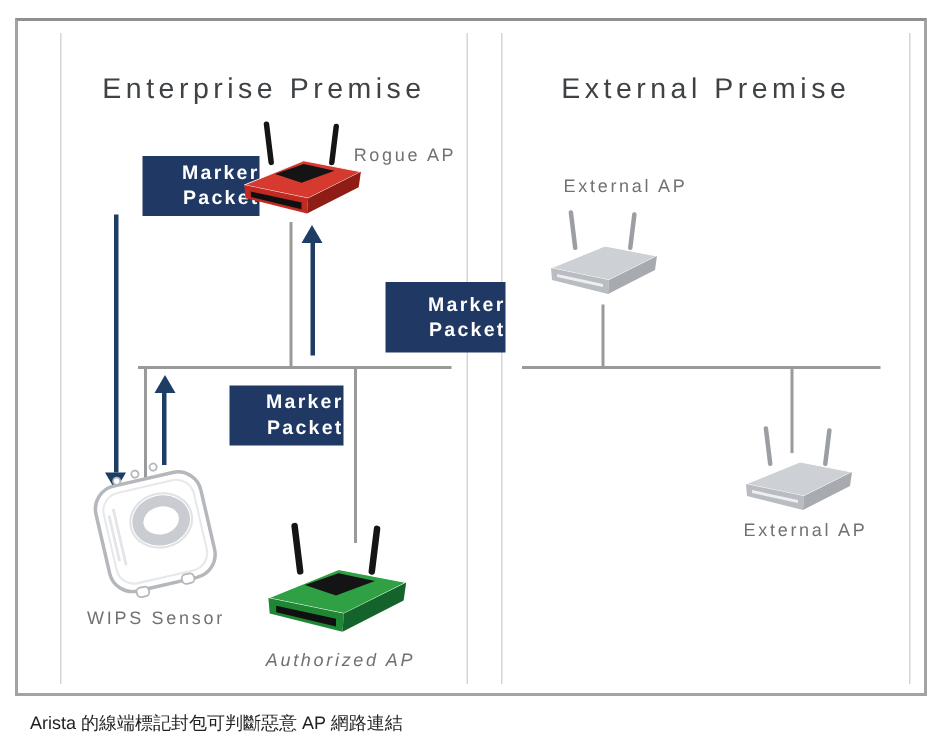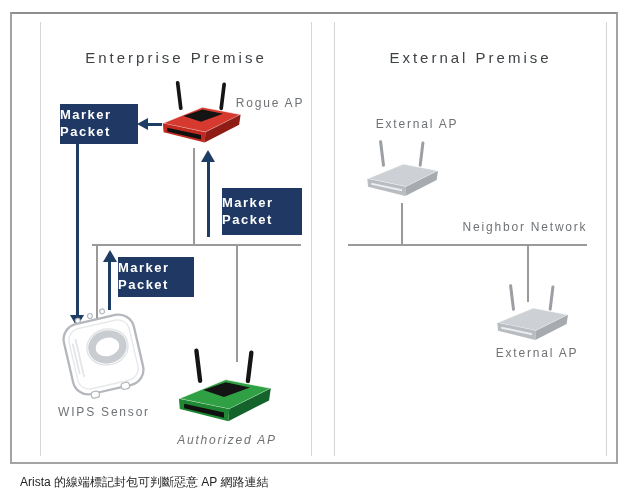--- a/index.html
+++ b/index.html
@@ -10,31 +10,31 @@
   .frame{position:absolute;left:10px;top:12px;width:608px;height:452px;
          border:2px solid #a3a3a3;border-top-color:#8f8f8f;box-sizing:border-box;background:#ffffff;}
 
   
   .region{position:absolute;top:22px;height:434px;box-sizing:border-box;
           border-left:1.5px solid #d6d6d6;border-right:1.5px solid #d6d6d6;}
   .region.enterprise{left:40px;width:272px;}
   .region.neighbor{left:334px;width:273px;}
 
   .premise-title{position:absolute;top:27px;width:100%;text-align:center;
-                 font-size:15px;letter-spacing:3px;color:#3f4245;font-weight:400;}
+                 font-size:19px;letter-spacing:3px;color:#3f4245;font-weight:400;}
 
   
   .hline,.vline{position:absolute;background:#9a9a9a;}
   .hline{height:2px;}
   .vline{width:2px;}
 
   
   .marker-box{position:absolute;background:#1f3864;color:#ffffff;
-              display:flex;flex-direction:column;align-items:flex-start;justify-content:center;
-              font-weight:bold;font-size:13px;line-height:1.3;letter-spacing:1.5px;}
+              display:flex;flex-direction:column;align-items:flex-end;justify-content:center;
+              font-weight:bold;font-size:13px;line-height:1.3;letter-spacing:1.5px;margin-left:35px;}
 
   
   .aline{position:absolute;background:#1e3d64;}
   .ahead{position:absolute;width:0;height:0;}
   .ahead.up{border-left:7px solid transparent;border-right:7px solid transparent;border-bottom:12px solid #1e3d64;}
   .ahead.down{border-left:7px solid transparent;border-right:7px solid transparent;border-top:12px solid #1e3d64;}
   .ahead.left{border-top:6px solid transparent;border-bottom:6px solid transparent;border-right:11px solid #1e3d64;}
 
   
   .dev-label{position:absolute;color:#6f7275;font-size:12px;letter-spacing:1.8px;text-align:center;white-space:nowrap;}
@@ -141,21 +141,20 @@
     <svg width="80" height="68" viewBox="0 0 120 96">
       <rect x="30" y="0" width="4.5" height="40" rx="2" fill="#9b9ea3" transform="rotate(-7 32 38)"></rect>
       <rect x="85" y="2" width="4.5" height="38" rx="2" fill="#9b9ea3" transform="rotate(7 87 38)"></rect>
       <path d="M8 58 L62 36 L114 46 L66 70 Z" fill="#cdd0d4" stroke="#ffffff" stroke-width="1"></path>
       <path d="M8 58 L66 70 L65 84 L9 70 Z" fill="#b9bcc1"></path>
       <path d="M114 46 L66 70 L65 84 L112 60 Z" fill="#a7aaaf"></path>
       <path d="M14 64 L60 74 L60 77 L14 67 Z" fill="#ffffff" opacity="0.75"></path>
     </svg>
   </div>
 
-  <div class="dev-label" style="left:462px;top:220px;width:126px;">Neighbor Network</div>
 
   <div class="dev" style="left:492px;top:282px;width:80px;height:68px;">
     <svg width="80" height="68" viewBox="0 0 120 96">
       <rect x="30" y="0" width="4.5" height="40" rx="2" fill="#9b9ea3" transform="rotate(-7 32 38)"></rect>
       <rect x="85" y="2" width="4.5" height="38" rx="2" fill="#9b9ea3" transform="rotate(7 87 38)"></rect>
       <path d="M8 58 L62 36 L114 46 L66 70 Z" fill="#cdd0d4" stroke="#ffffff" stroke-width="1"></path>
       <path d="M8 58 L66 70 L65 84 L9 70 Z" fill="#b9bcc1"></path>
       <path d="M114 46 L66 70 L65 84 L112 60 Z" fill="#a7aaaf"></path>
       <path d="M14 64 L60 74 L60 77 L14 67 Z" fill="#ffffff" opacity="0.75"></path>
     </svg>

